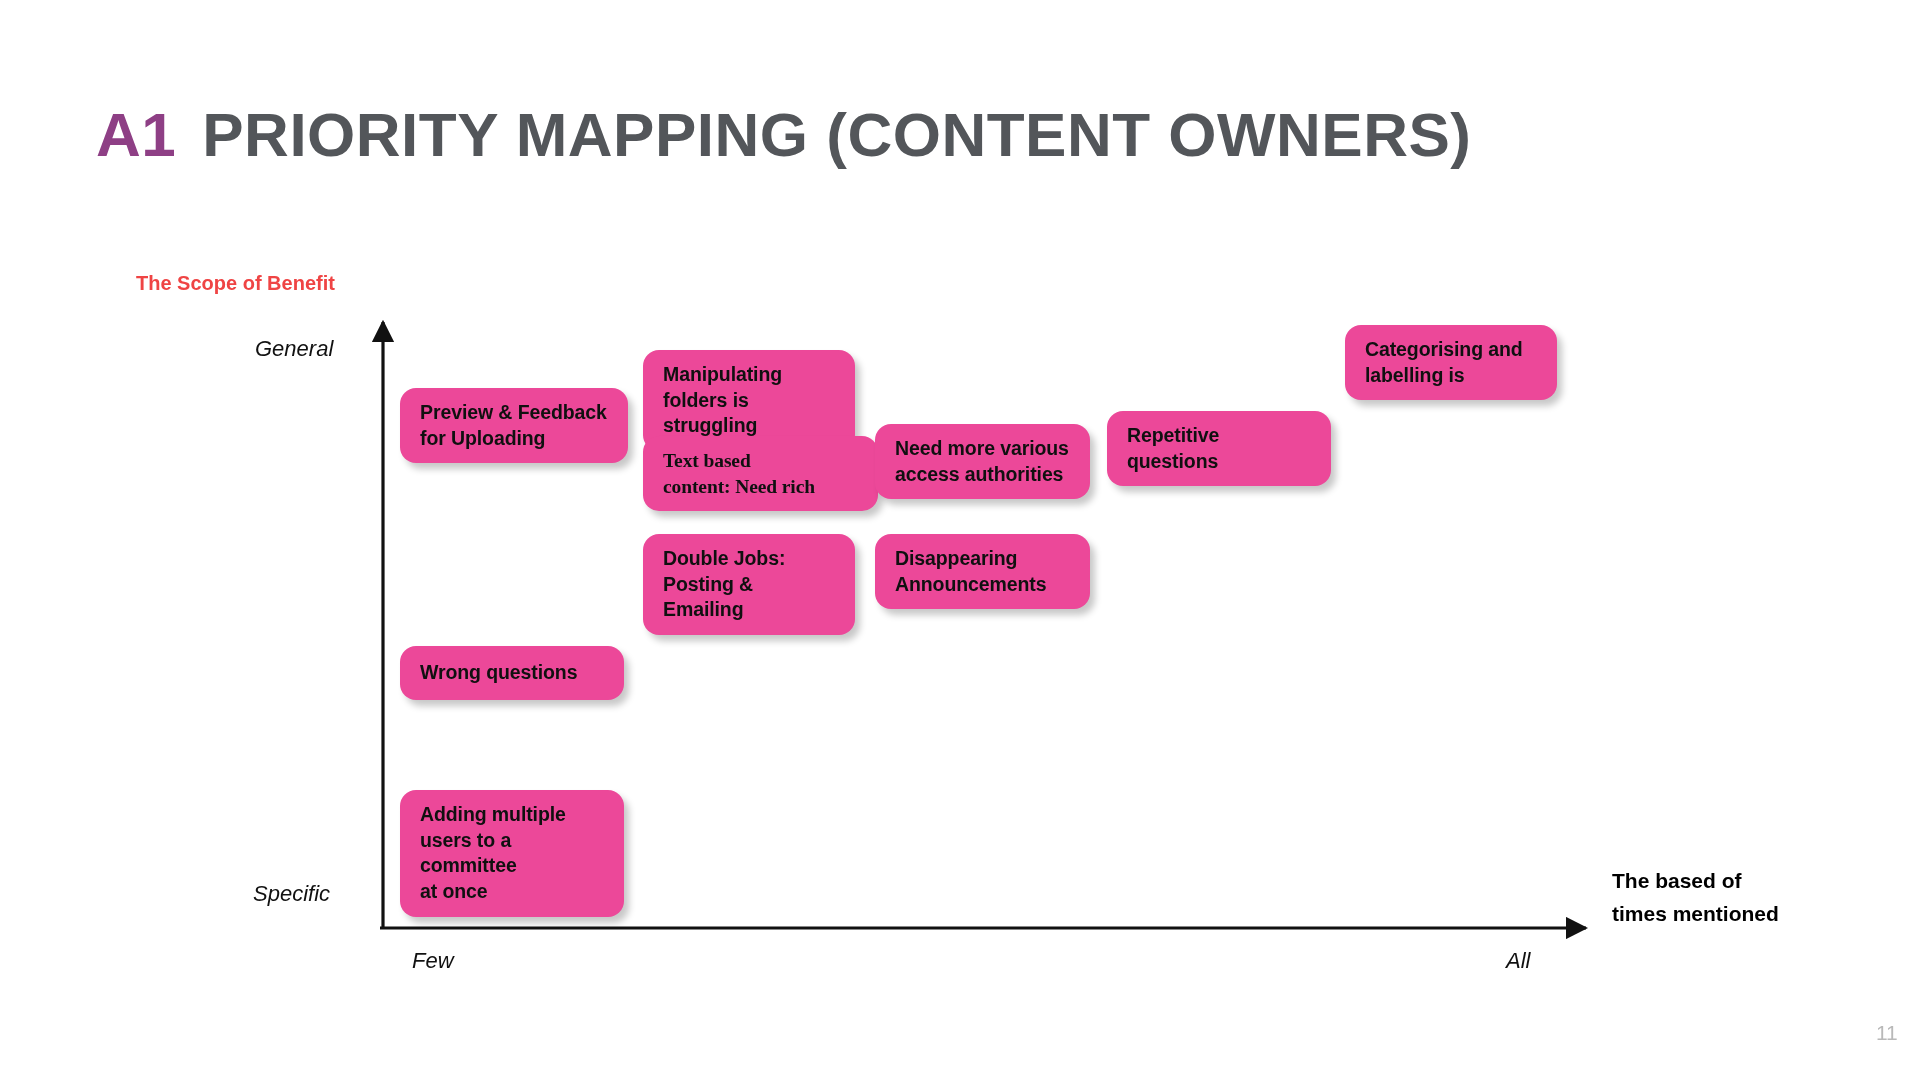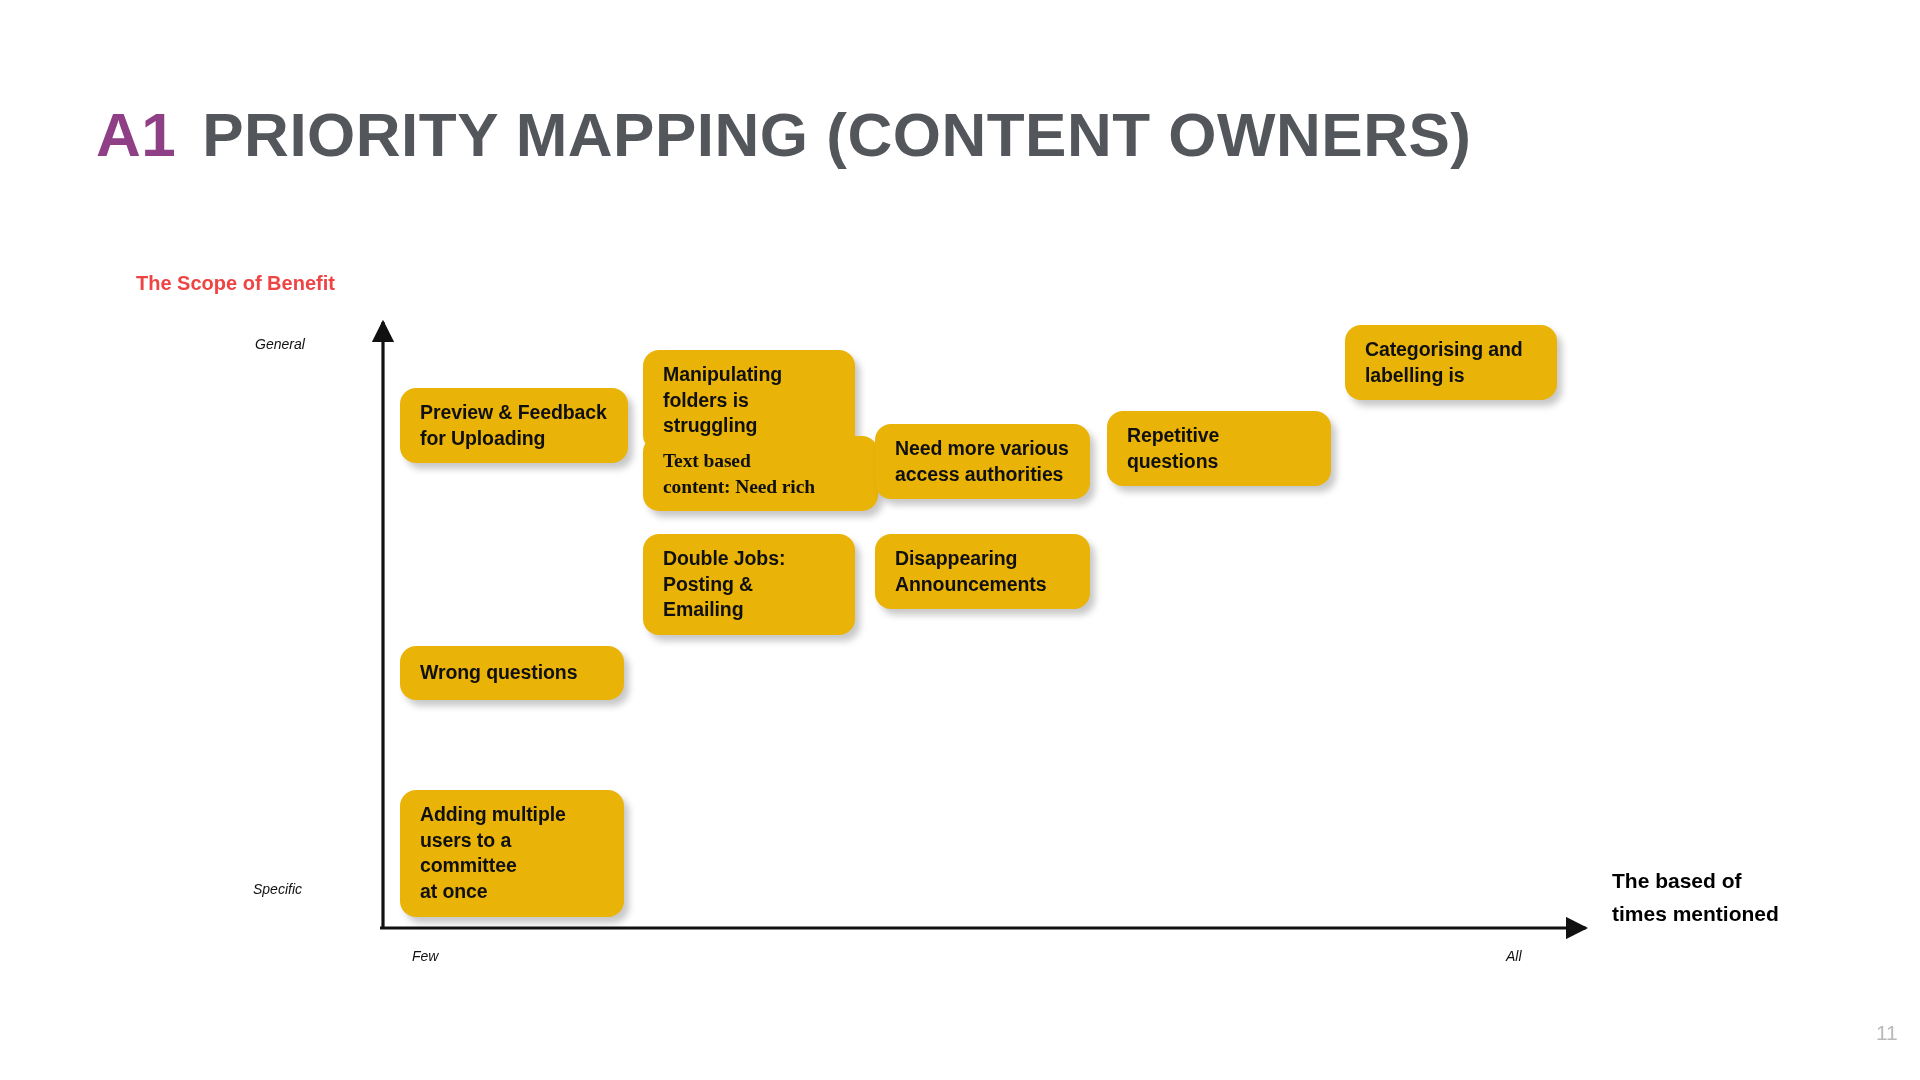--- a/index.html
+++ b/index.html
@@ -50,21 +50,21 @@
     left: 1612px;
     top: 865px;
     font-size: 21px;
     font-weight: bold;
     color: #000000;
     line-height: 1.55;
     white-space: nowrap;
   }
   .tick-label {
     position: absolute;
-    font-size: 14px;
+    font-size: 22px;
     font-style: italic;
     color: #111111;
     white-space: nowrap;
   }
   #tick-general { left: 255px; top: 336px; }
   #tick-specific { left: 253px; top: 881px; }
   #tick-few     { left: 412px; top: 948px; }
   #tick-all     { left: 1506px; top: 948px; }
 
   
@@ -73,21 +73,21 @@
     left: 0;
     top: 0;
     width: 1920px;
     height: 1080px;
     pointer-events: none;
   }
 
   
   .card {
     position: absolute;
-    background: #eab308;
+    background: #ec4899;
     border-radius: 16px;
     box-sizing: border-box;
     padding: 12px 20px;
     display: flex;
     align-items: center;
     box-shadow: 5px 6px 7px rgba(0,0,0,0.22);
     color: #101010;
     font-size: 19.5px;
     font-weight: bold;
     line-height: 1.32;

